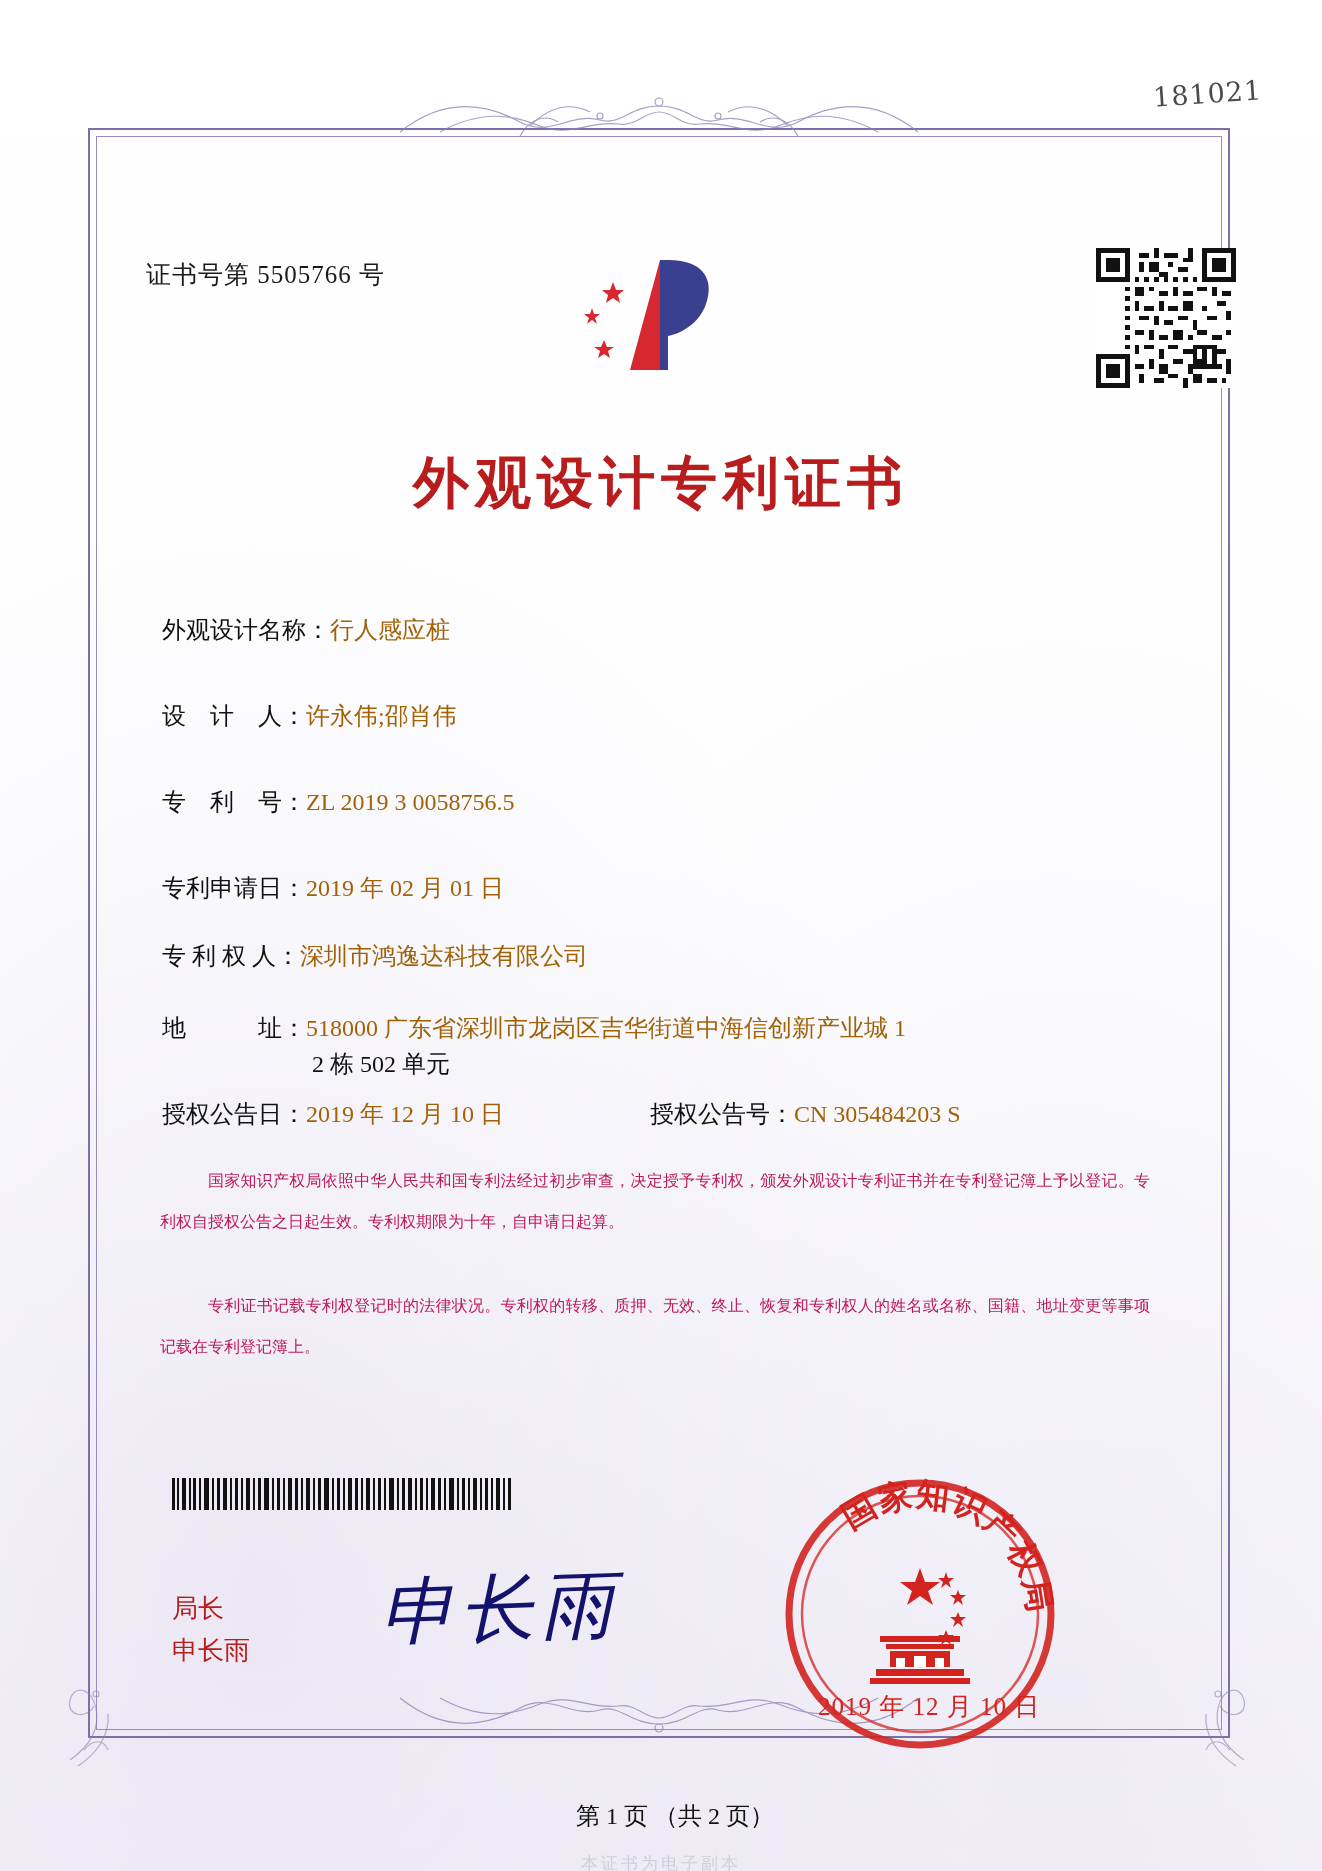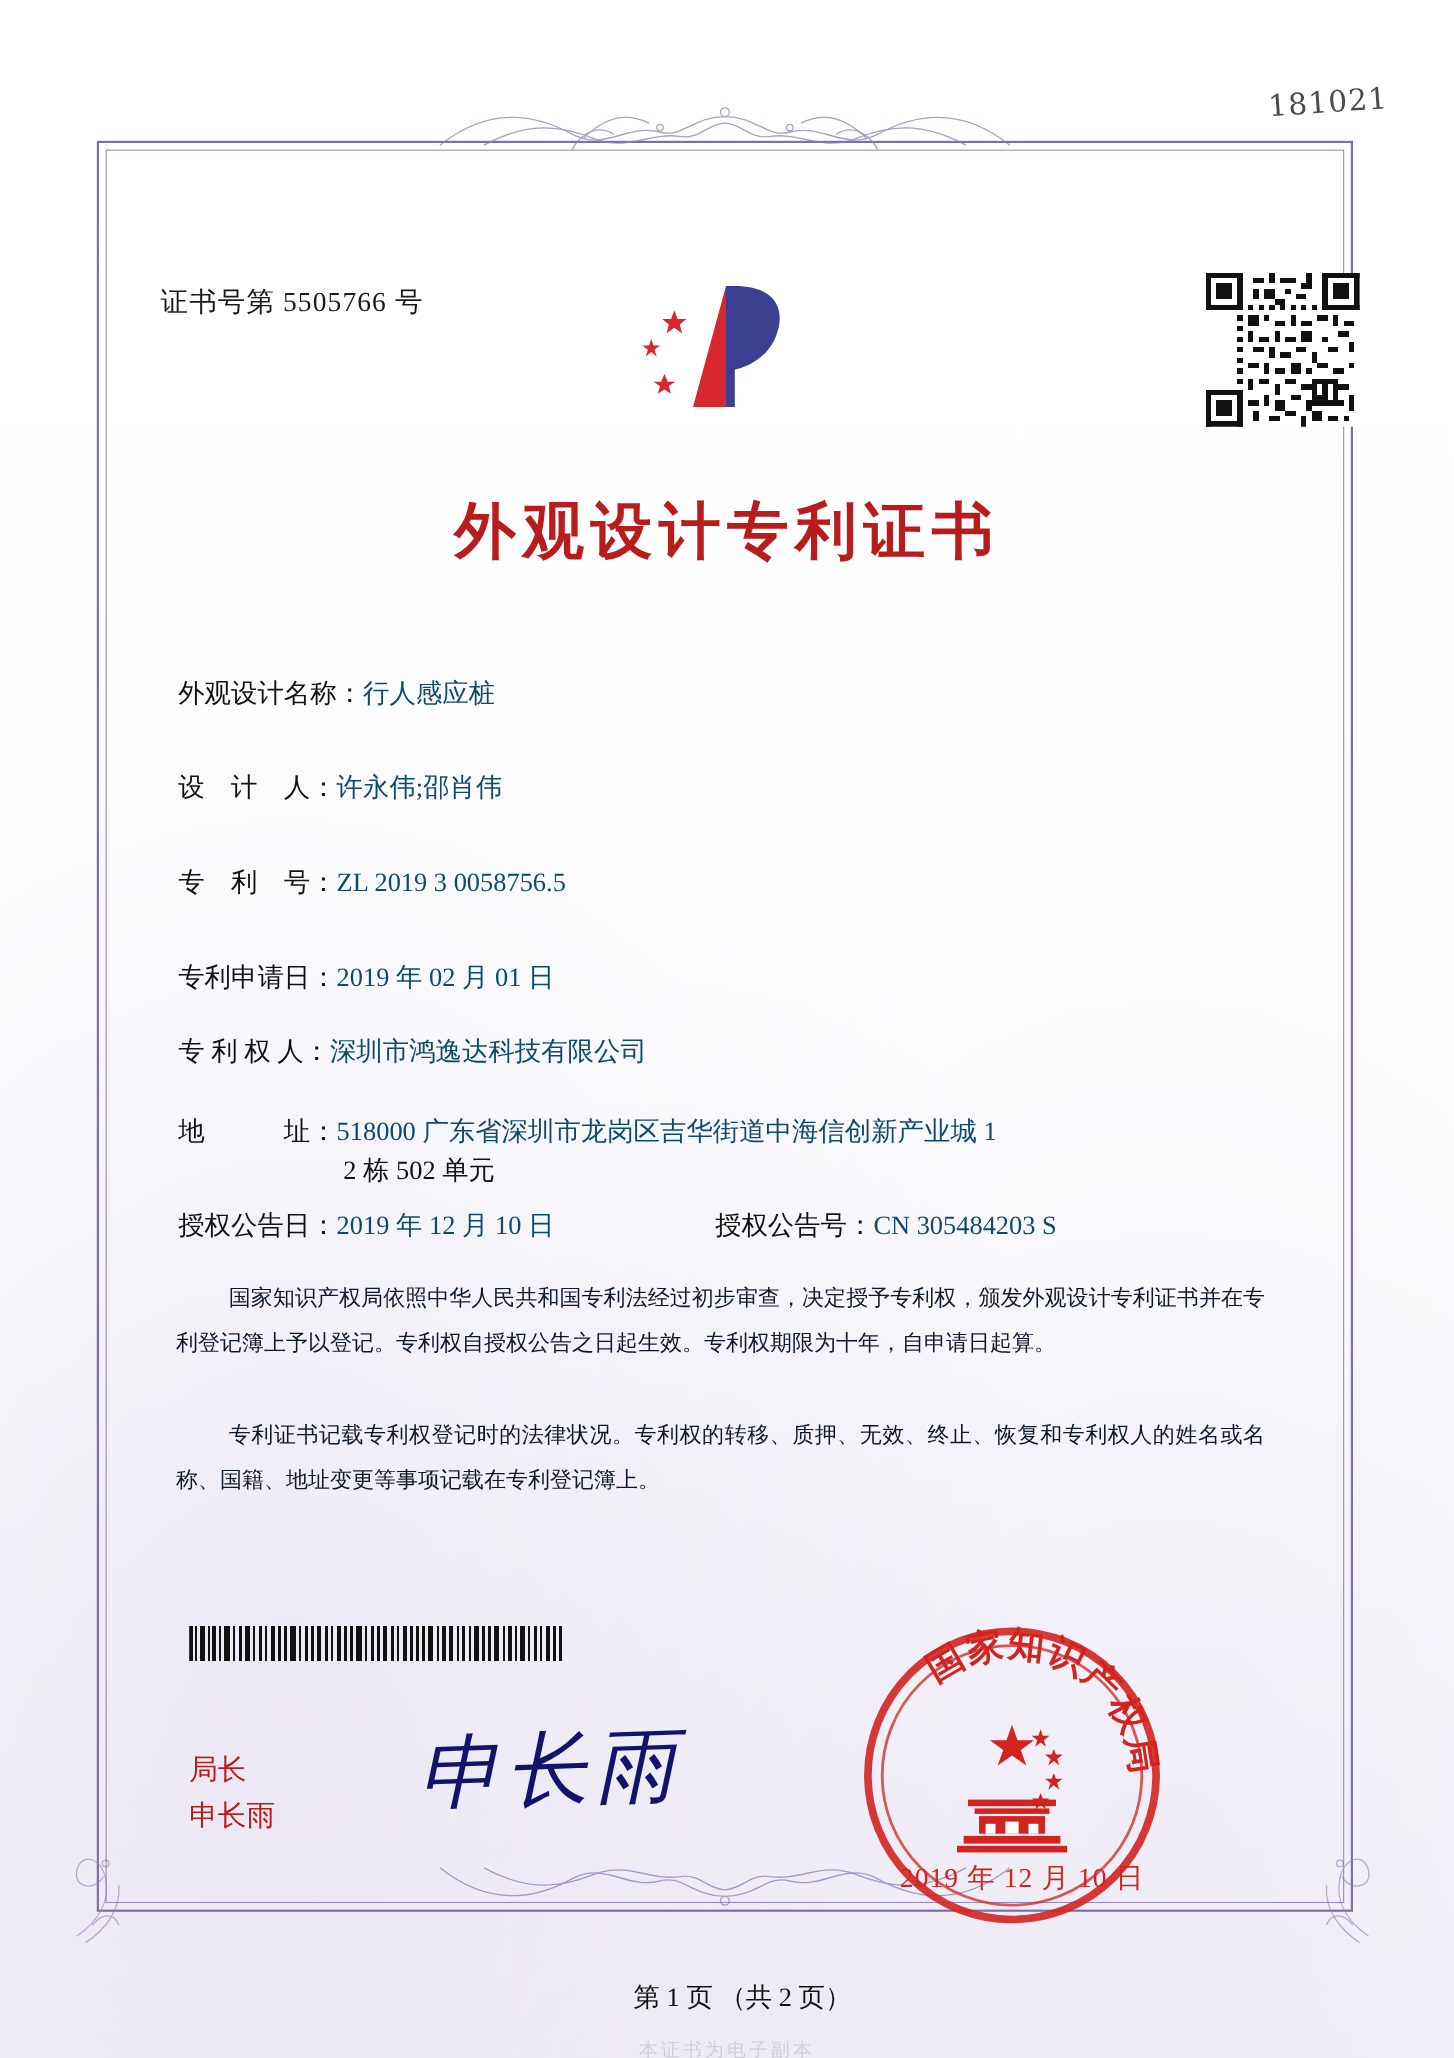--- a/index.html
+++ b/index.html
@@ -128,21 +128,21 @@
     font-size: 24px;
     color: #111;
     white-space: nowrap;
   }
   .field-label {
     display: inline-block;
     color: #111;
   }
   .field-value {
     display: inline-block;
-    color: #0c4a6e;
+    color: #a16207;
   }
 
   #row-name   { top: 614px; }
   #row-designer { top: 700px; }
   #row-patentno { top: 786px; }
   #row-appdate { top: 872px; }
   #row-holder { top: 940px; }
   #row-address { top: 1012px; }
   #address-line2 {
     position: absolute;
@@ -159,23 +159,23 @@
     font-size: 24px;
     color: #111;
     white-space: nowrap;
   }
 
   
   .body-para {
     position: absolute;
     left: 160px;
     width: 990px;
-    font-size: 20px;
+    font-size: 16px;
     line-height: 41px;
-    color: #0f172a;
+    color: #be185d;
     text-align: justify;
     text-indent: 48px;
   }
   #para-1 { top: 1160px; }
   #para-2 { top: 1285px; }
 
   
   #barcode {
     position: absolute;
     left: 172px;

